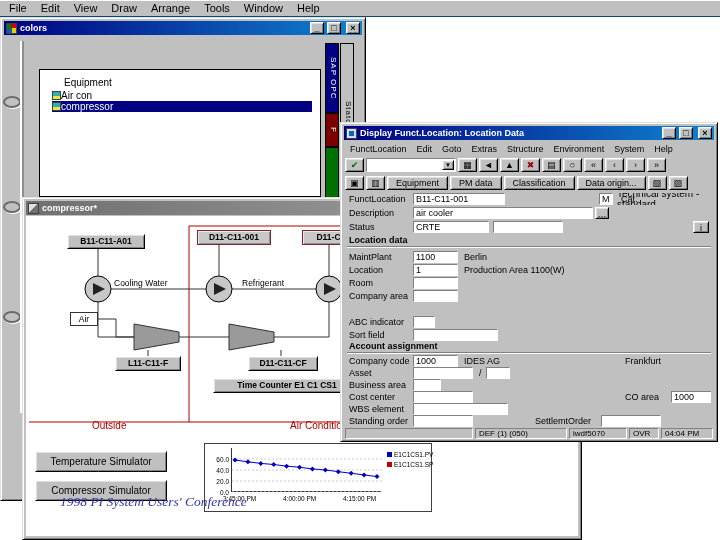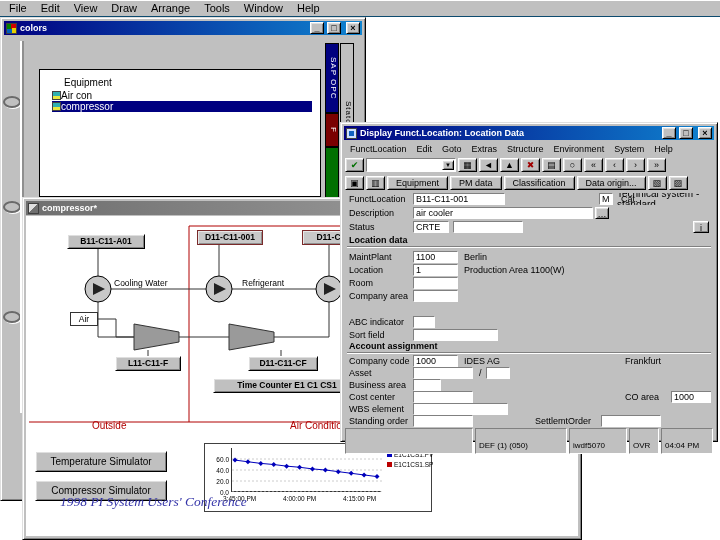--- a/index.html
+++ b/index.html
@@ -93,21 +93,21 @@
              padding:0 2px; overflow:hidden; white-space:nowrap; }
   .sap-txt { margin-left:6px; white-space:nowrap; }
   .cat-lbl { position:absolute; left:228px;margin-left:44px; }
   .cat-fld { position:absolute; left:250px; width:14px; }
   .cat-txt { position:absolute; left:268px; font-size:10px; }
   .sap-sec { position:absolute; left:8px; font-size:9px; font-weight:bold; }
   .sap-line { position:absolute; left:6px; right:6px; height:2px;
               border-top:1px solid #808080; border-bottom:1px solid #ffffff; }
   #sap-statusbar { position:absolute; left:4px; right:4px; top:305px; height:11px; display:flex;
                    gap:2px; font-size:8px; }
-  #sap-statusbar .seg { line-height:9px; padding:12px 3px; overflow:hidden; white-space:nowrap; }
+  #sap-statusbar .seg { line-height:9px; padding:0 3px; overflow:hidden; white-space:nowrap; }
 
   
   #trend-win { left:204px; top:443px; width:228px; height:69px; background:#ffffff;
                border:1px solid #404040; z-index:3; }
   #trend-plot { position:absolute; left:26px; top:4px; width:150px; height:44px;
                 border-left:1px solid #333; border-bottom:1px solid #333; }
   .ytick { position:absolute; left:2px; width:22px; font-size:6.5px; text-align:right; }
   .xtick { position:absolute; top:51px; font-size:6.5px; }
   #trend-legend { position:absolute; left:182px; top:7px; font-size:6.5px; }
   .legend-row { display:flex; align-items:center; gap:2px; margin-bottom:3px; }
@@ -198,21 +198,21 @@
       <circle cx="193" cy="73" r="13" fill="#c8c8c8" stroke="#000"></circle>
       <circle cx="303" cy="73" r="13" fill="#c8c8c8" stroke="#000"></circle>
       <polygon points="67,67 79,73 67,79" fill="#222"></polygon>
       <polygon points="188,67 200,73 188,79" fill="#222"></polygon>
       <polygon points="298,67 310,73 298,79" fill="#222"></polygon>
       <polygon points="108,108 153,116 153,126 108,134" fill="#9a9a9a" stroke="#333"></polygon>
       <polygon points="203,108 248,116 248,126 203,134" fill="#9a9a9a" stroke="#333"></polygon>
     </svg>
 
     <div class="diag-box raised" style="left:41px;top:18px;width:78px">B11-C11-A01</div>
-    <div class="diag-box redge" style="left:171px;top:14px;width:66px">D11-C11-001</div>
+    <div class="diag-box redge" style="left:171px;top:14px;width:74px">D11-C11-001</div>
     <div class="diag-box redge" style="left:276px;top:14px;width:62px">D11-C11</div>
     <div class="diag-label" style="left:88px;top:62px">Cooling Water</div>
     <div class="diag-label" style="left:216px;top:62px">Refrigerant</div>
     <div class="air-box" style="left:44px;top:96px">Air</div>
     <div class="diag-box raised" style="left:89px;top:140px;width:66px">L11-C11-F</div>
     <div class="diag-box raised" style="left:222px;top:140px;width:70px">D11-C11-CF</div>
     <div class="diag-box raised" style="left:187px;top:162px;width:148px">Time Counter E1 C1 CS1</div>
     <div class="alarm-label" style="left:66px;top:204px">Outside</div>
     <div class="alarm-label" style="left:264px;top:204px">Air Conditioned</div>
 
@@ -318,21 +318,21 @@
     <span class="sap-fld cat-fld">M</span>
     <span class="cat-txt">Technical system - standard</span>
   </div>
   <div class="sap-row" style="top:84px">
     <span class="sap-lbl">Description</span>
     <span class="sap-fld" style="width:180px">air cooler</span>
     <span class="icon-btn raised" style="width:14px;height:12px;margin-left:2px">…</span>
   </div>
   <div class="sap-row" style="top:98px">
     <span class="sap-lbl">Status</span>
-    <span class="sap-fld" style="width:36px">CRTE</span>
+    <span class="sap-fld" style="width:76px">CRTE</span>
     <span class="sap-fld" style="width:70px;margin-left:4px"></span>
     <span class="icon-btn raised" style="position:absolute;right:2px;width:16px;height:12px">i</span>
   </div>
 
   <div class="sap-sec" style="top:112px">Location data</div>
   <div class="sap-line" style="top:123px"></div>
 
   <div class="sap-row" style="top:128px">
     <span class="sap-lbl">MaintPlant</span>
     <span class="sap-fld" style="width:45px">1100</span>

